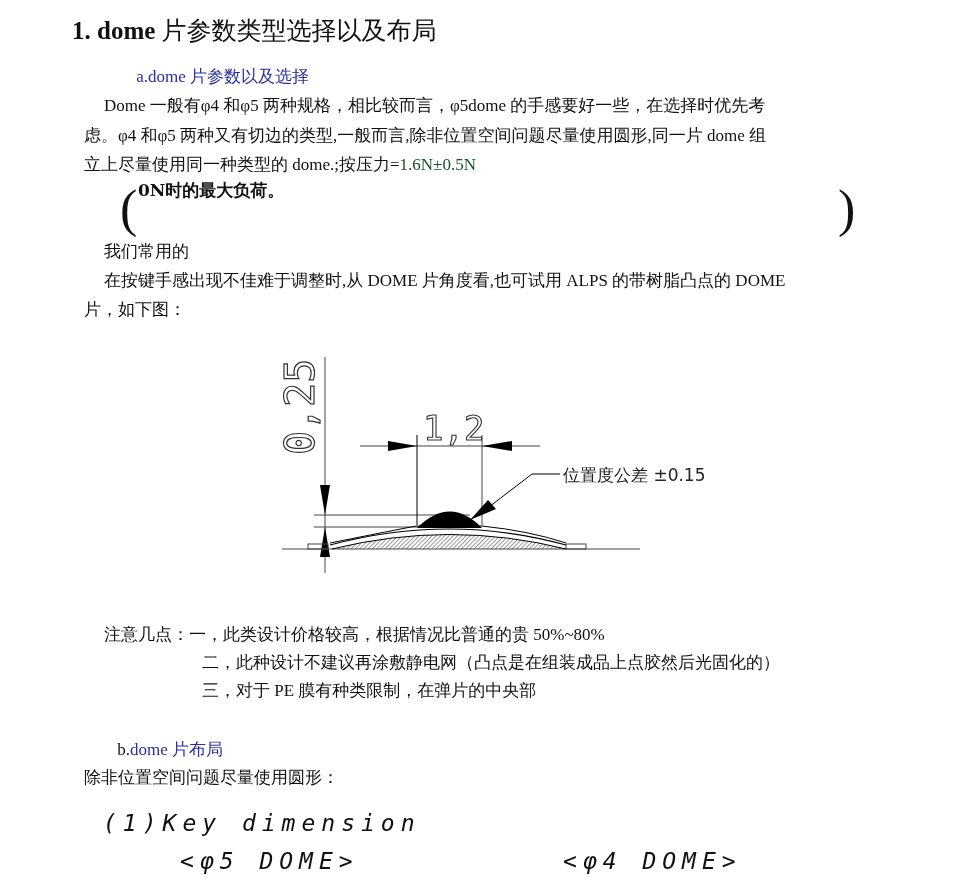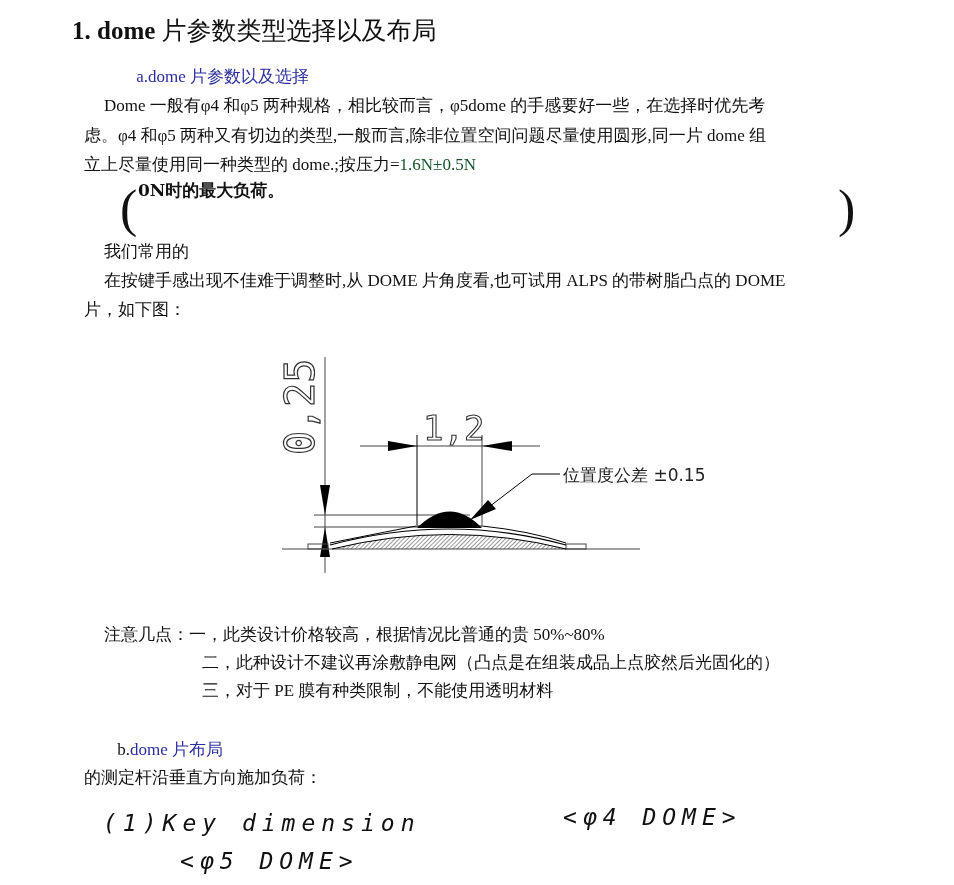--- a/index.html
+++ b/index.html
@@ -86,22 +86,22 @@
     <path d="M60,198 Q150,180 147,181 L212,181 Q260,186 296,198" fill="none" stroke="#000" stroke-width="1"></path>
 
     <path d="M147,183 Q180,150 212,183 Z" fill="#000"></path>
   </svg>
 </div>
 
 <div class="abs p" style="left:104px; top:620px;">
   <span>注意几点：</span><span>一，此类设计价格较高，根据情况比普通的贵 50%~80%</span>
 </div>
 <div class="abs p" style="left:202px; top:648px;">二，此种设计不建议再涂敷静电网（凸点是在组装成品上点胶然后光固化的）</div>
-<div class="abs p" style="left:202px; top:676px;">三，对于 PE 膜有种类限制，不能使用透明材料</div>
+<div class="abs p" style="left:202px; top:676px;">三，对于 PE 膜有种类限制，在弹片的中央部</div>
 
 <div class="abs sub" style="left:84px; top:738px;">
   <span class="marker" style="color:#111; width:46px;">b.</span><span>dome 片布局</span>
 </div>
-<div class="abs p" style="left:84px; top:763px;">的测定杆沿垂直方向施加负荷：</div>
+<div class="abs p" style="left:84px; top:763px;">除非位置空间问题尽量使用圆形：</div>
 
 <div class="abs mono-it" style="left:103px; top:810px;">(1)Key dimension</div>
 <div class="abs mono-it" style="left:180px; top:848px;text-align:center;">&lt;φ5 DOME&gt;</div>
-<div class="abs mono-it" style="left:563px; top:804px;">&lt;φ4 DOME&gt;</div>
+<div class="abs mono-it" style="left:563px; top:848px;">&lt;φ4 DOME&gt;</div>
 
 </body></html>

